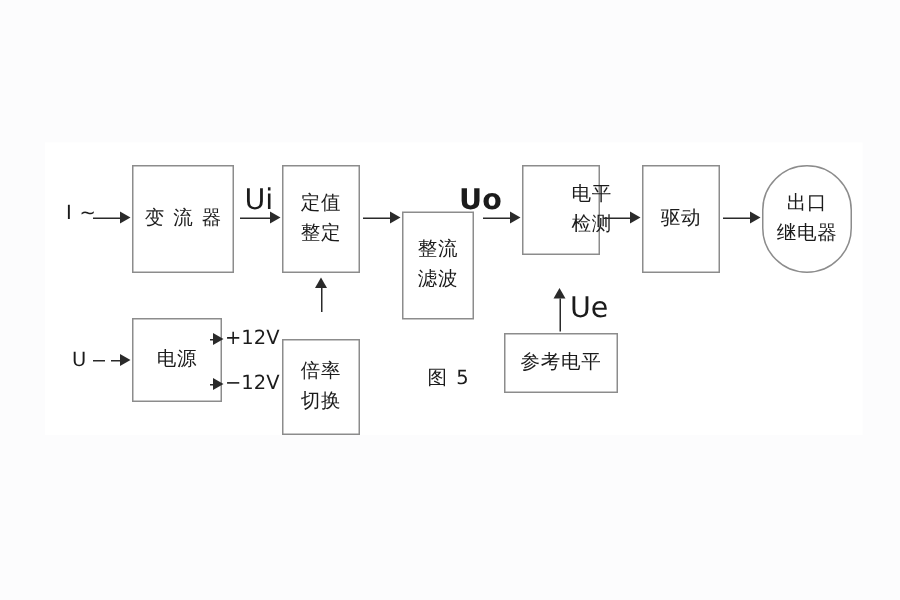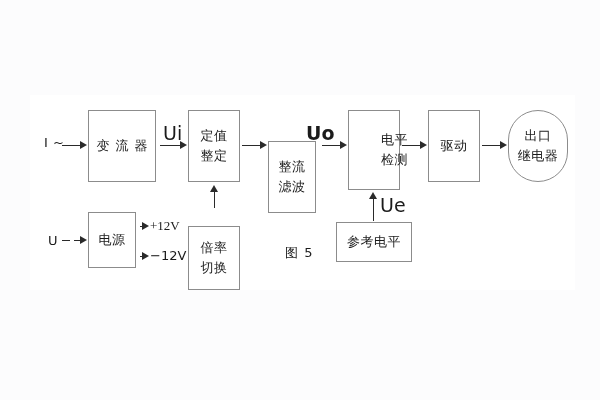--- a/index.html
+++ b/index.html
@@ -94,32 +94,32 @@
         <span class="ln">变流器</span>
       </div>
       <div class="blk" style="left: 188px; top: 110px; width: 52px; height: 72px;">
         <span class="ln">定值</span>
         <span class="ln">整定</span>
       </div>
       <div class="blk" style="left: 268px; top: 110px; width: 48px; height: 72px; margin-top: 31px;">
         <span class="ln">整流</span>
         <span class="ln">滤波</span>
       </div>
-      <div class="blk" style="left: 348px; top: 110px; width: 52px; height: 80px; padding-left: 41px;">
+      <div class="blk" style="left: 348px; top: 110px; width: 52px; height: 60px; padding-left: 41px;">
         <span class="ln">电平</span>
         <span class="ln">检测</span>
       </div>
       <div class="blk" style="left: 428px; top: 110px; width: 52px; height: 72px; justify-content: center;">
         <span class="ln">驱动</span>
       </div>
       <div class="blk" style="left: 508px; top: 110px; width: 60px; height: 72px; border-radius: 30px;">
         <span class="ln">出口</span>
         <span class="ln">继电器</span>
       </div>
-      <div class="blk" style="left: 88px; top: 212px; width: 48px; height: 56px;">
+      <div class="blk" style="left: 88px; top: 212px; width: 60px; height: 56px;">
         <span class="ln">电源</span>
       </div>
       <div class="blk" style="left: 188px; top: 208px; width: 52px; height: 64px; margin-top: 18px;">
         <span class="ln">倍率</span>
         <span class="ln">切换</span>
       </div>
       <div class="blk" style="left: 336px; top: 222px; width: 76px; height: 40px;">
         <span class="ln">参考电平</span>
       </div>
     </div>
@@ -159,21 +159,21 @@
 
     <div class="ln-v" style="left:373px;top:199px;height:22px;"></div>
     <div class="ar-u" style="left:369px;top:192px;"></div>
 
   </div>
 
   <div id="labels-layer">
       <div class="txt sig" style="left: 163px; top: 124px;">Ui</div>
       <div class="txt sig" style="left: 306px; top: 124px; font-weight: bold;">Uo</div>
       <div class="txt sig" style="left: 380px; top: 196px;">Ue</div>
-      <div class="txt port" style="left: 150px; top: 219px; font-family: Liberation Serif, serif;">+12V</div>
+      <div class="txt port" style="left: 150px; top: 219px;">+12V</div>
       <div class="txt port" style="left: 150px; top: 249px;">−12V</div>
       <div class="txt io" style="left: 44px; top: 136px;">I ~</div>
       <div class="txt io" style="left: 48px; top: 234px;">U</div>
     </div>
 
   <div class="txt cap" style="left:285px;top:246px;">图 5</div>
 
 </div>
 
 </body></html>

